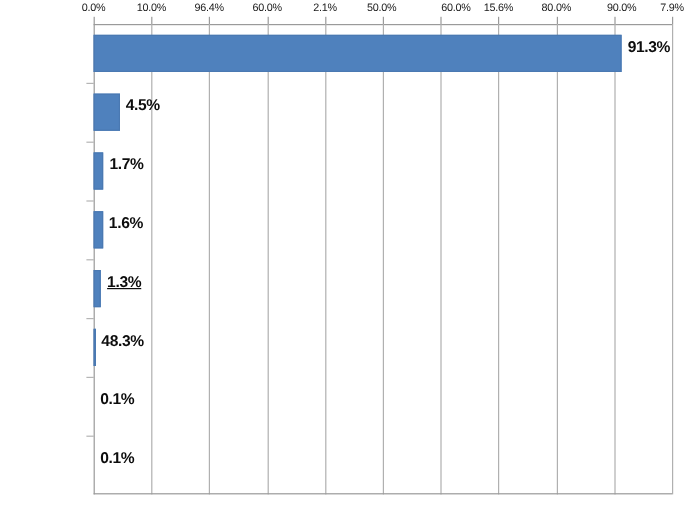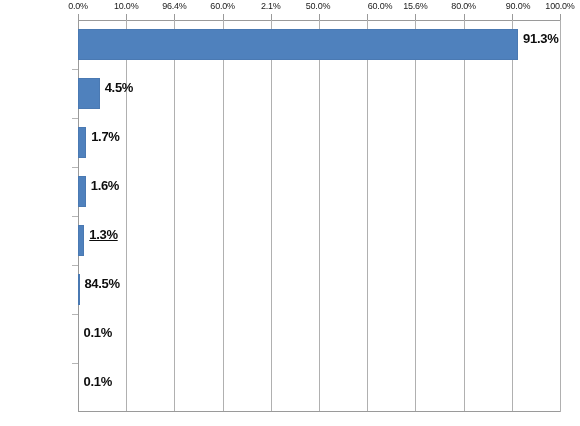--- a/index.html
+++ b/index.html
@@ -130,21 +130,21 @@
       <div class="xtick-label" style="left: 78px;">0.0%</div>
       <div class="xtick-label" style="left: 126.2px;">10.0%</div>
       <div class="xtick-label" style="left: 174.4px;">96.4%</div>
       <div class="xtick-label" style="left: 222.6px;">60.0%</div>
       <div class="xtick-label" style="left: 270.8px;">2.1%</div>
       <div class="xtick-label" style="left: 318px;">50.0%</div>
       <div class="xtick-label" style="left: 380px;">60.0%</div>
       <div class="xtick-label" style="left: 415.4px;">15.6%</div>
       <div class="xtick-label" style="left: 463.6px;">80.0%</div>
       <div class="xtick-label" style="left: 518px;">90.0%</div>
-      <div class="xtick-label" style="left: 560px;">100.0%</div>
+      <div class="xtick-label" style="left: 560px;">7.9%</div>
     </div>
   <div class="axis-top-rule"></div>
   <div id="xaxis-ticks">
       <div class="xtick" style="left: 78px;"></div>
       <div class="xtick" style="left: 126.2px;"></div>
       <div class="xtick" style="left: 174.4px;"></div>
       <div class="xtick" style="left: 222.6px;"></div>
       <div class="xtick" style="left: 270.8px;"></div>
       <div class="xtick" style="left: 319px;"></div>
       <div class="xtick" style="left: 367.2px;"></div>
@@ -194,21 +194,21 @@
         <div class="cat-row" style="top: 147px; height: 49px;">
           <div class="bar" style="left: 0px; width: 7.712px;"></div>
           <div class="bar-value" style="left: 12.712px;">1.6%</div>
         </div>
         <div class="cat-row" style="top: 196px; height: 49px;">
           <div class="bar" style="left: 0px; width: 6.266px;"></div>
           <div class="bar-value" style="left: 11.266px; text-decoration: underline;">1.3%</div>
         </div>
         <div class="cat-row" style="top: 245px; height: 49px;">
           <div class="bar" style="left: 0px; width: 1.446px;"></div>
-          <div class="bar-value" style="left: 6.446px;">84.5%</div>
+          <div class="bar-value" style="left: 6.446px;">48.3%</div>
         </div>
         <div class="cat-row" style="top: 294px; height: 49px;">
           <div class="bar zero" style="left: 0px; width: 0.482px;"></div>
           <div class="bar-value" style="left: 5.482px;">0.1%</div>
         </div>
         <div class="cat-row" style="top: 343px; height: 49px;">
           <div class="bar zero" style="left: 0px; width: 0.482px;"></div>
           <div class="bar-value" style="left: 5.482px;">0.1%</div>
         </div>
       </div>

